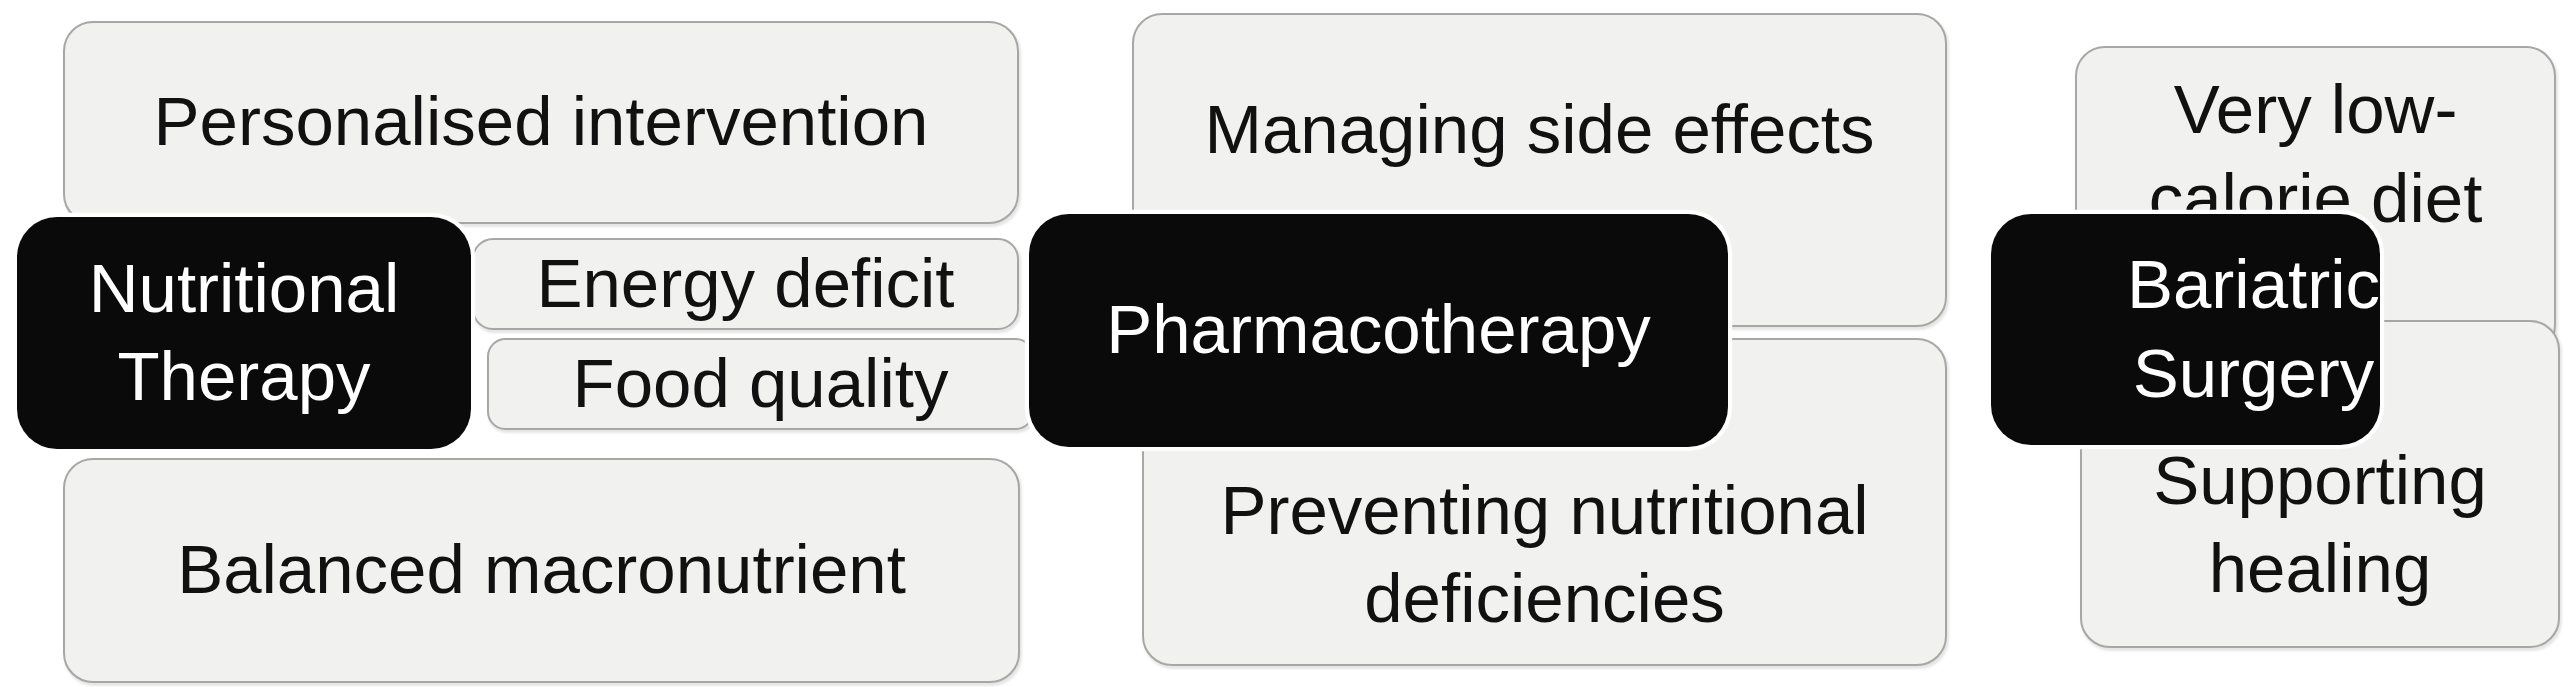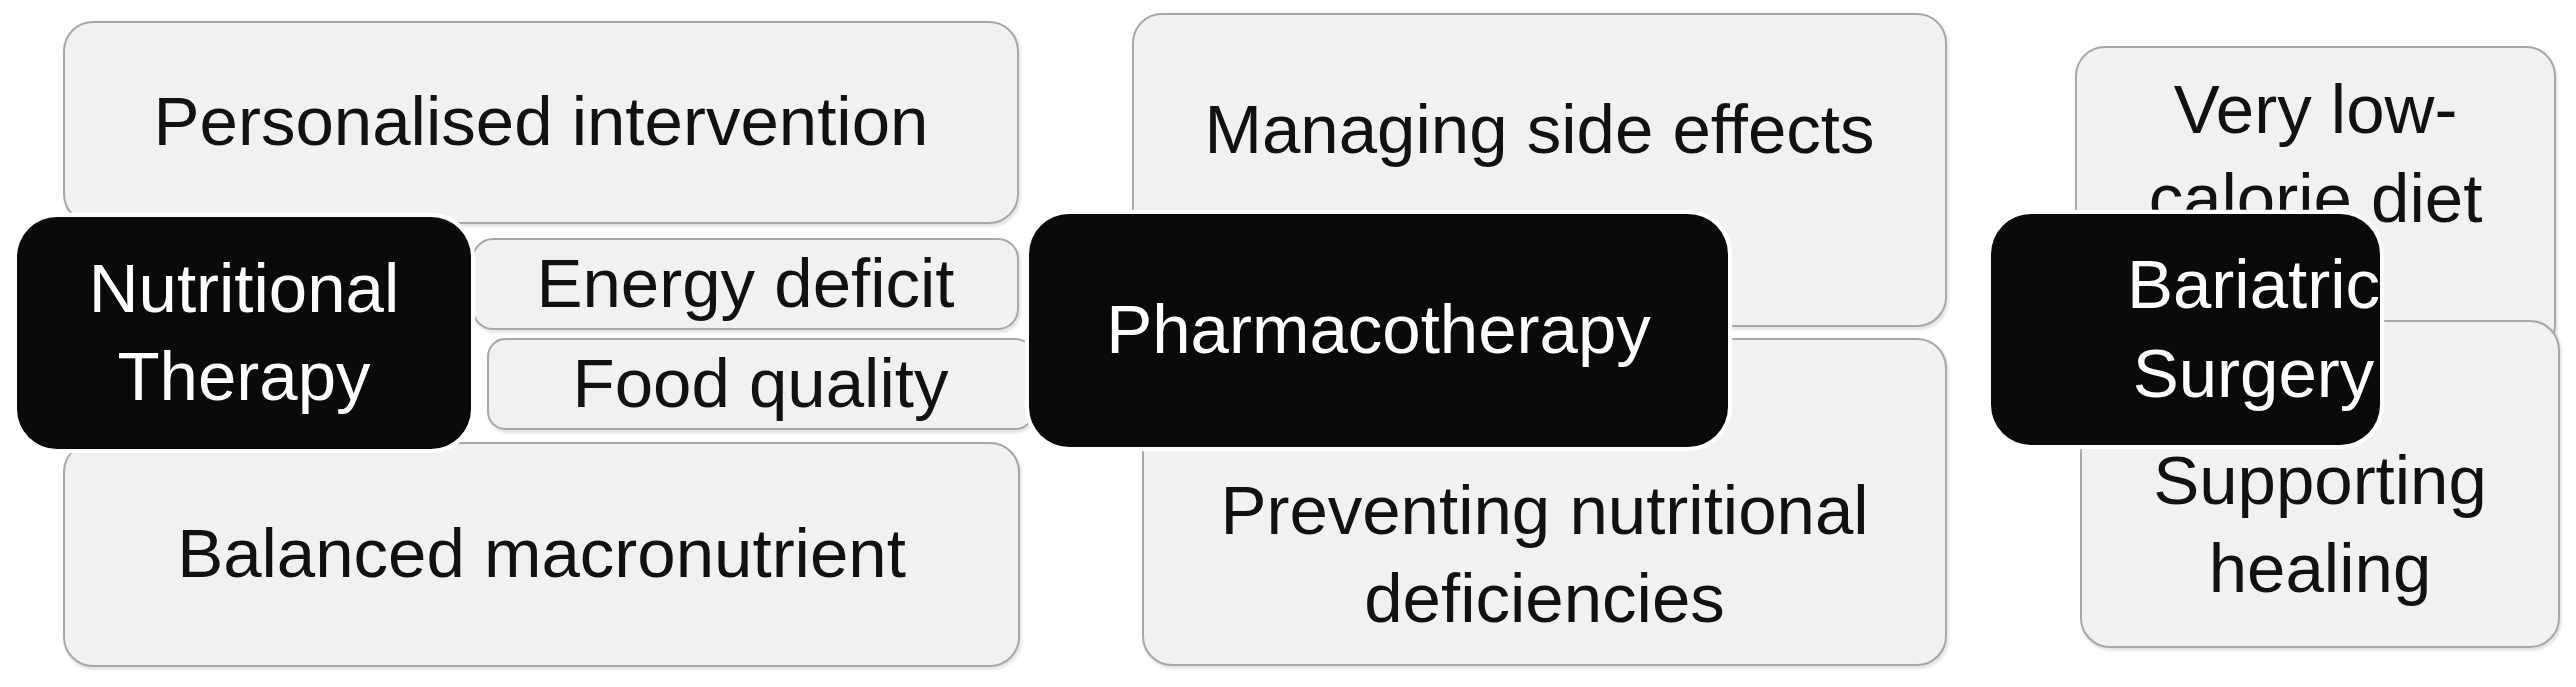--- a/index.html
+++ b/index.html
@@ -43,21 +43,21 @@
     display:flex;align-items:center;justify-content:center;
     text-align:center;
     font-size:69px;line-height:1.28;
     white-space:pre-line;
     z-index:2;
   }
   
   .b-personalised{left:63px;top:21px;width:956px;height:203px;border-radius:30px;}
   .b-energy{left:472px;top:238px;width:547px;height:92px;border-radius:21px;}
   .b-food{left:472px;top:338px;width:547px;height:92px;border-radius:18.5px;margin-left:15px;}
-  .b-balanced{left:63px;top:442px;width:957px;height:225px;border-radius:30px;}
+  .b-balanced{left:63px;top:458px;width:957px;height:225px;border-radius:30px;}
   .l-nutritional{left:17px;top:217px;width:454px;height:232px;}
   
   .b-managing{left:1132px;top:13.4px;width:815px;height:314px;border-radius:30px;padding-bottom:81px;}
   .b-preventing{left:1142px;top:338px;width:805px;height:328px;border-radius:30px;padding-top:106px;}
   .l-pharma{left:1029px;top:214px;width:699px;height:233px;}
   
   .b-verylow{left:2075px;top:25px;width:481px;height:309px;border-radius:30px;padding-bottom:92px;margin-top:21px;}
   .b-supporting{left:2080px;top:320px;width:480px;height:328px;border-radius:30px;padding-top:82px;}
   .l-bariatric{left:1991px;top:214px;width:389px;height:231px;justify-content:flex-end;}
 </style>

